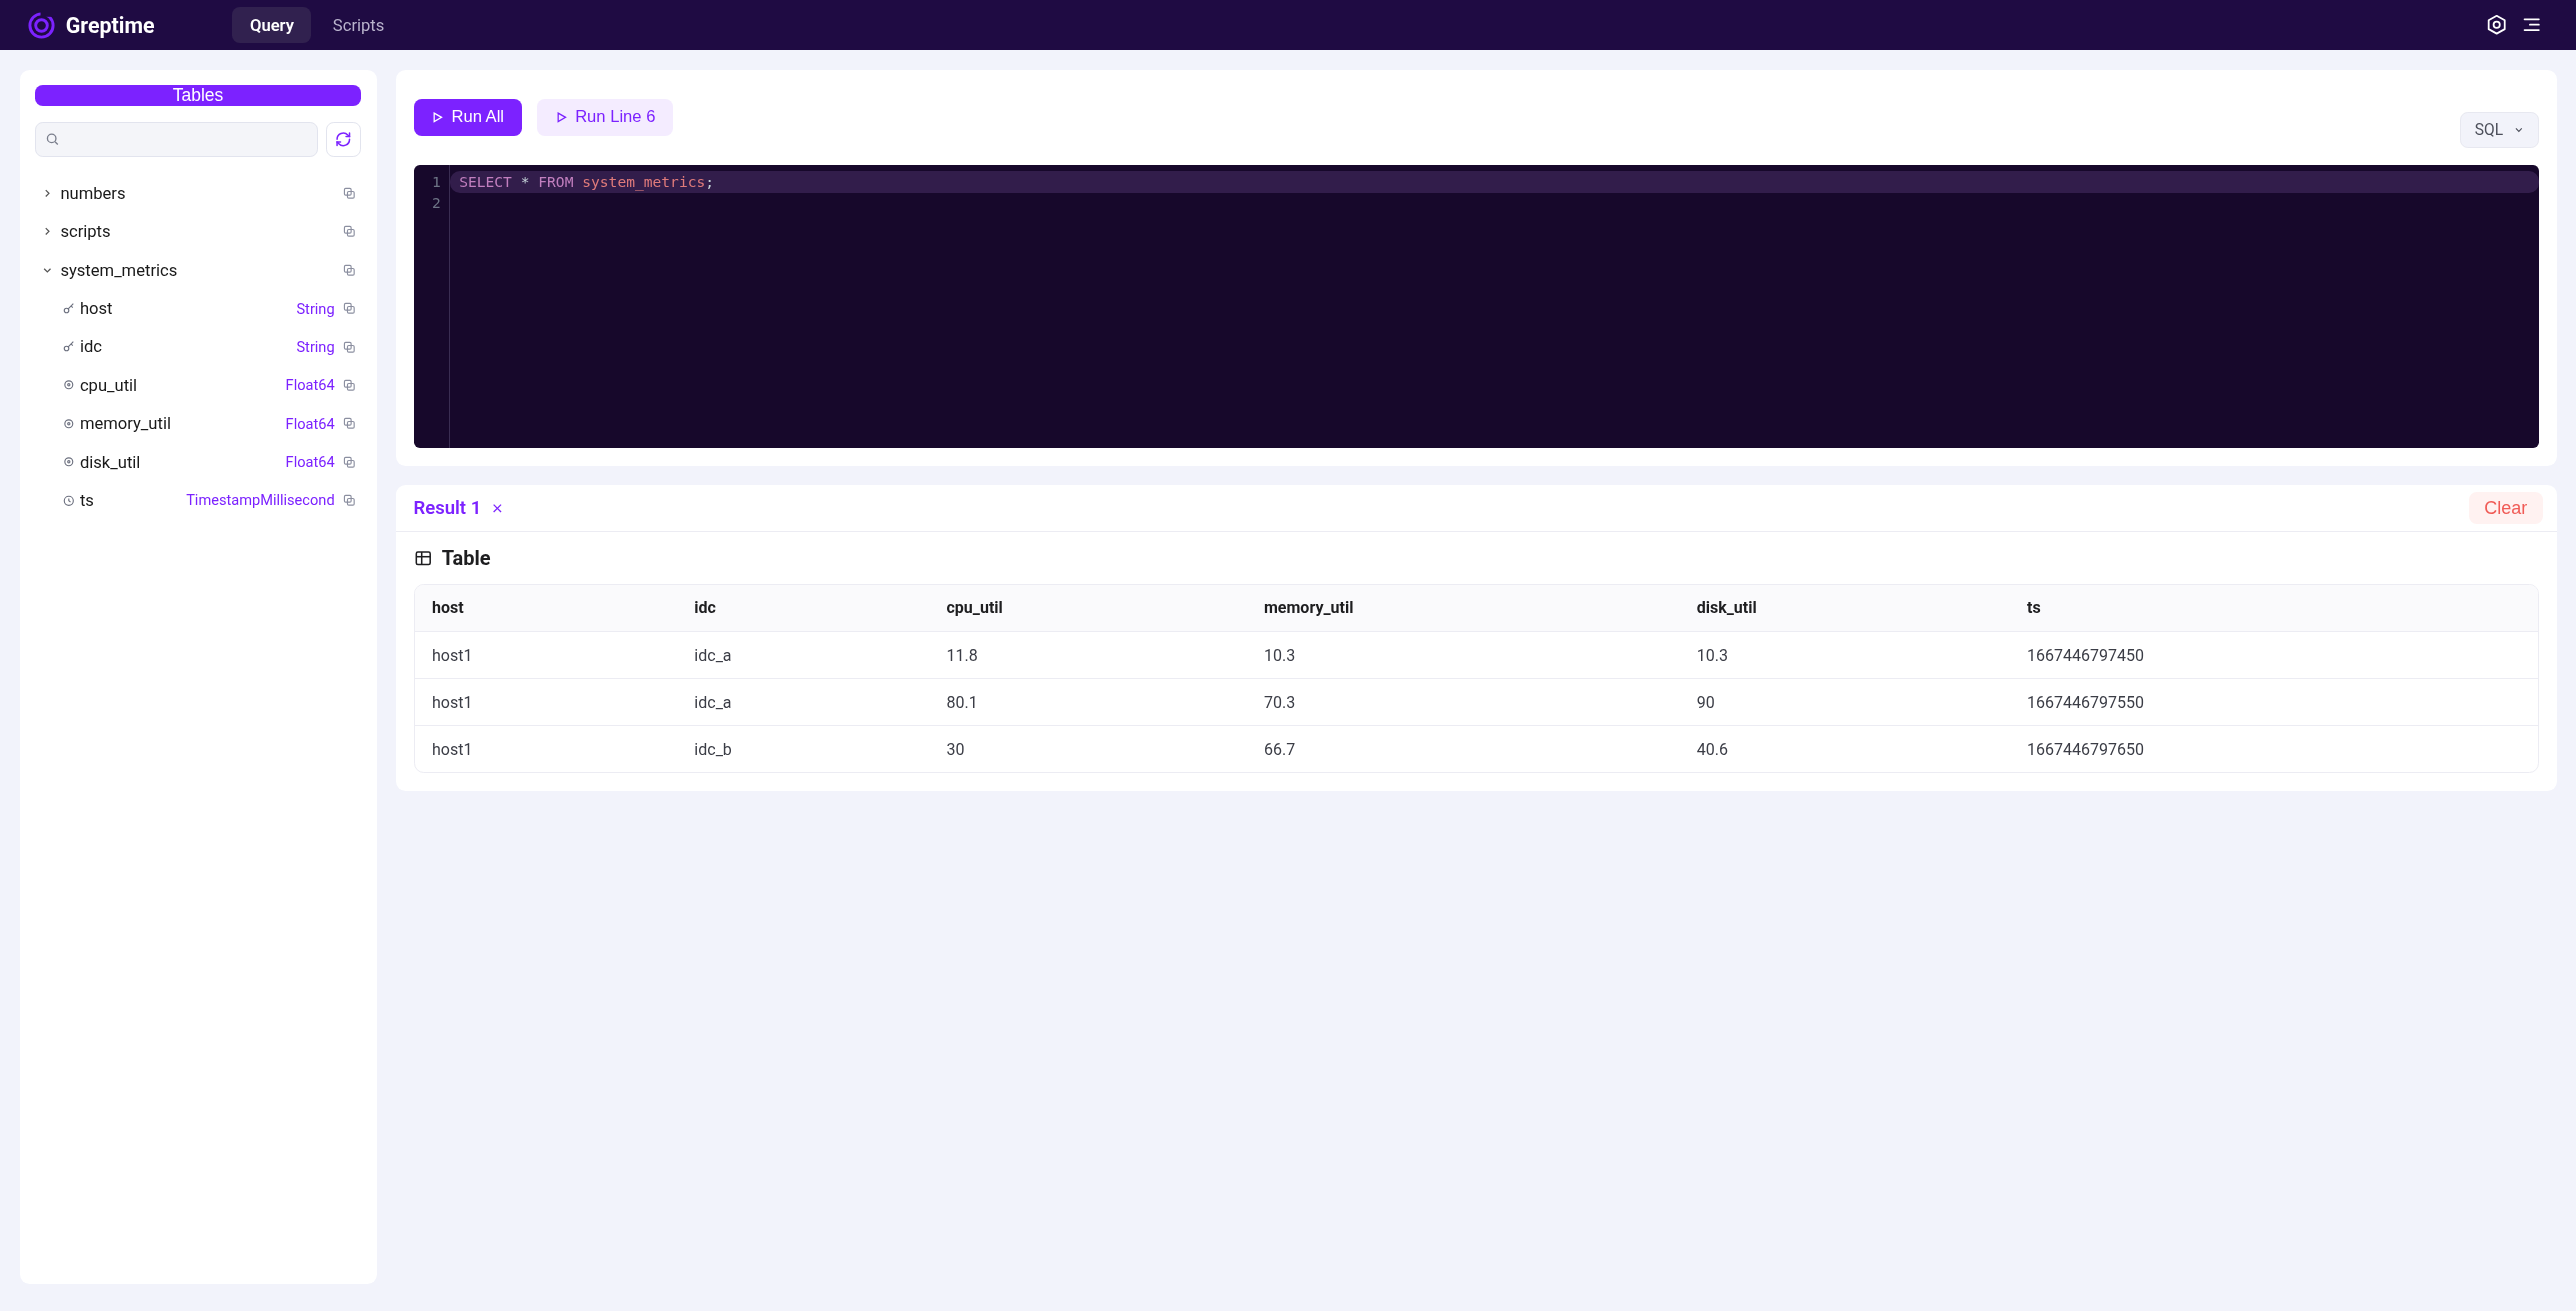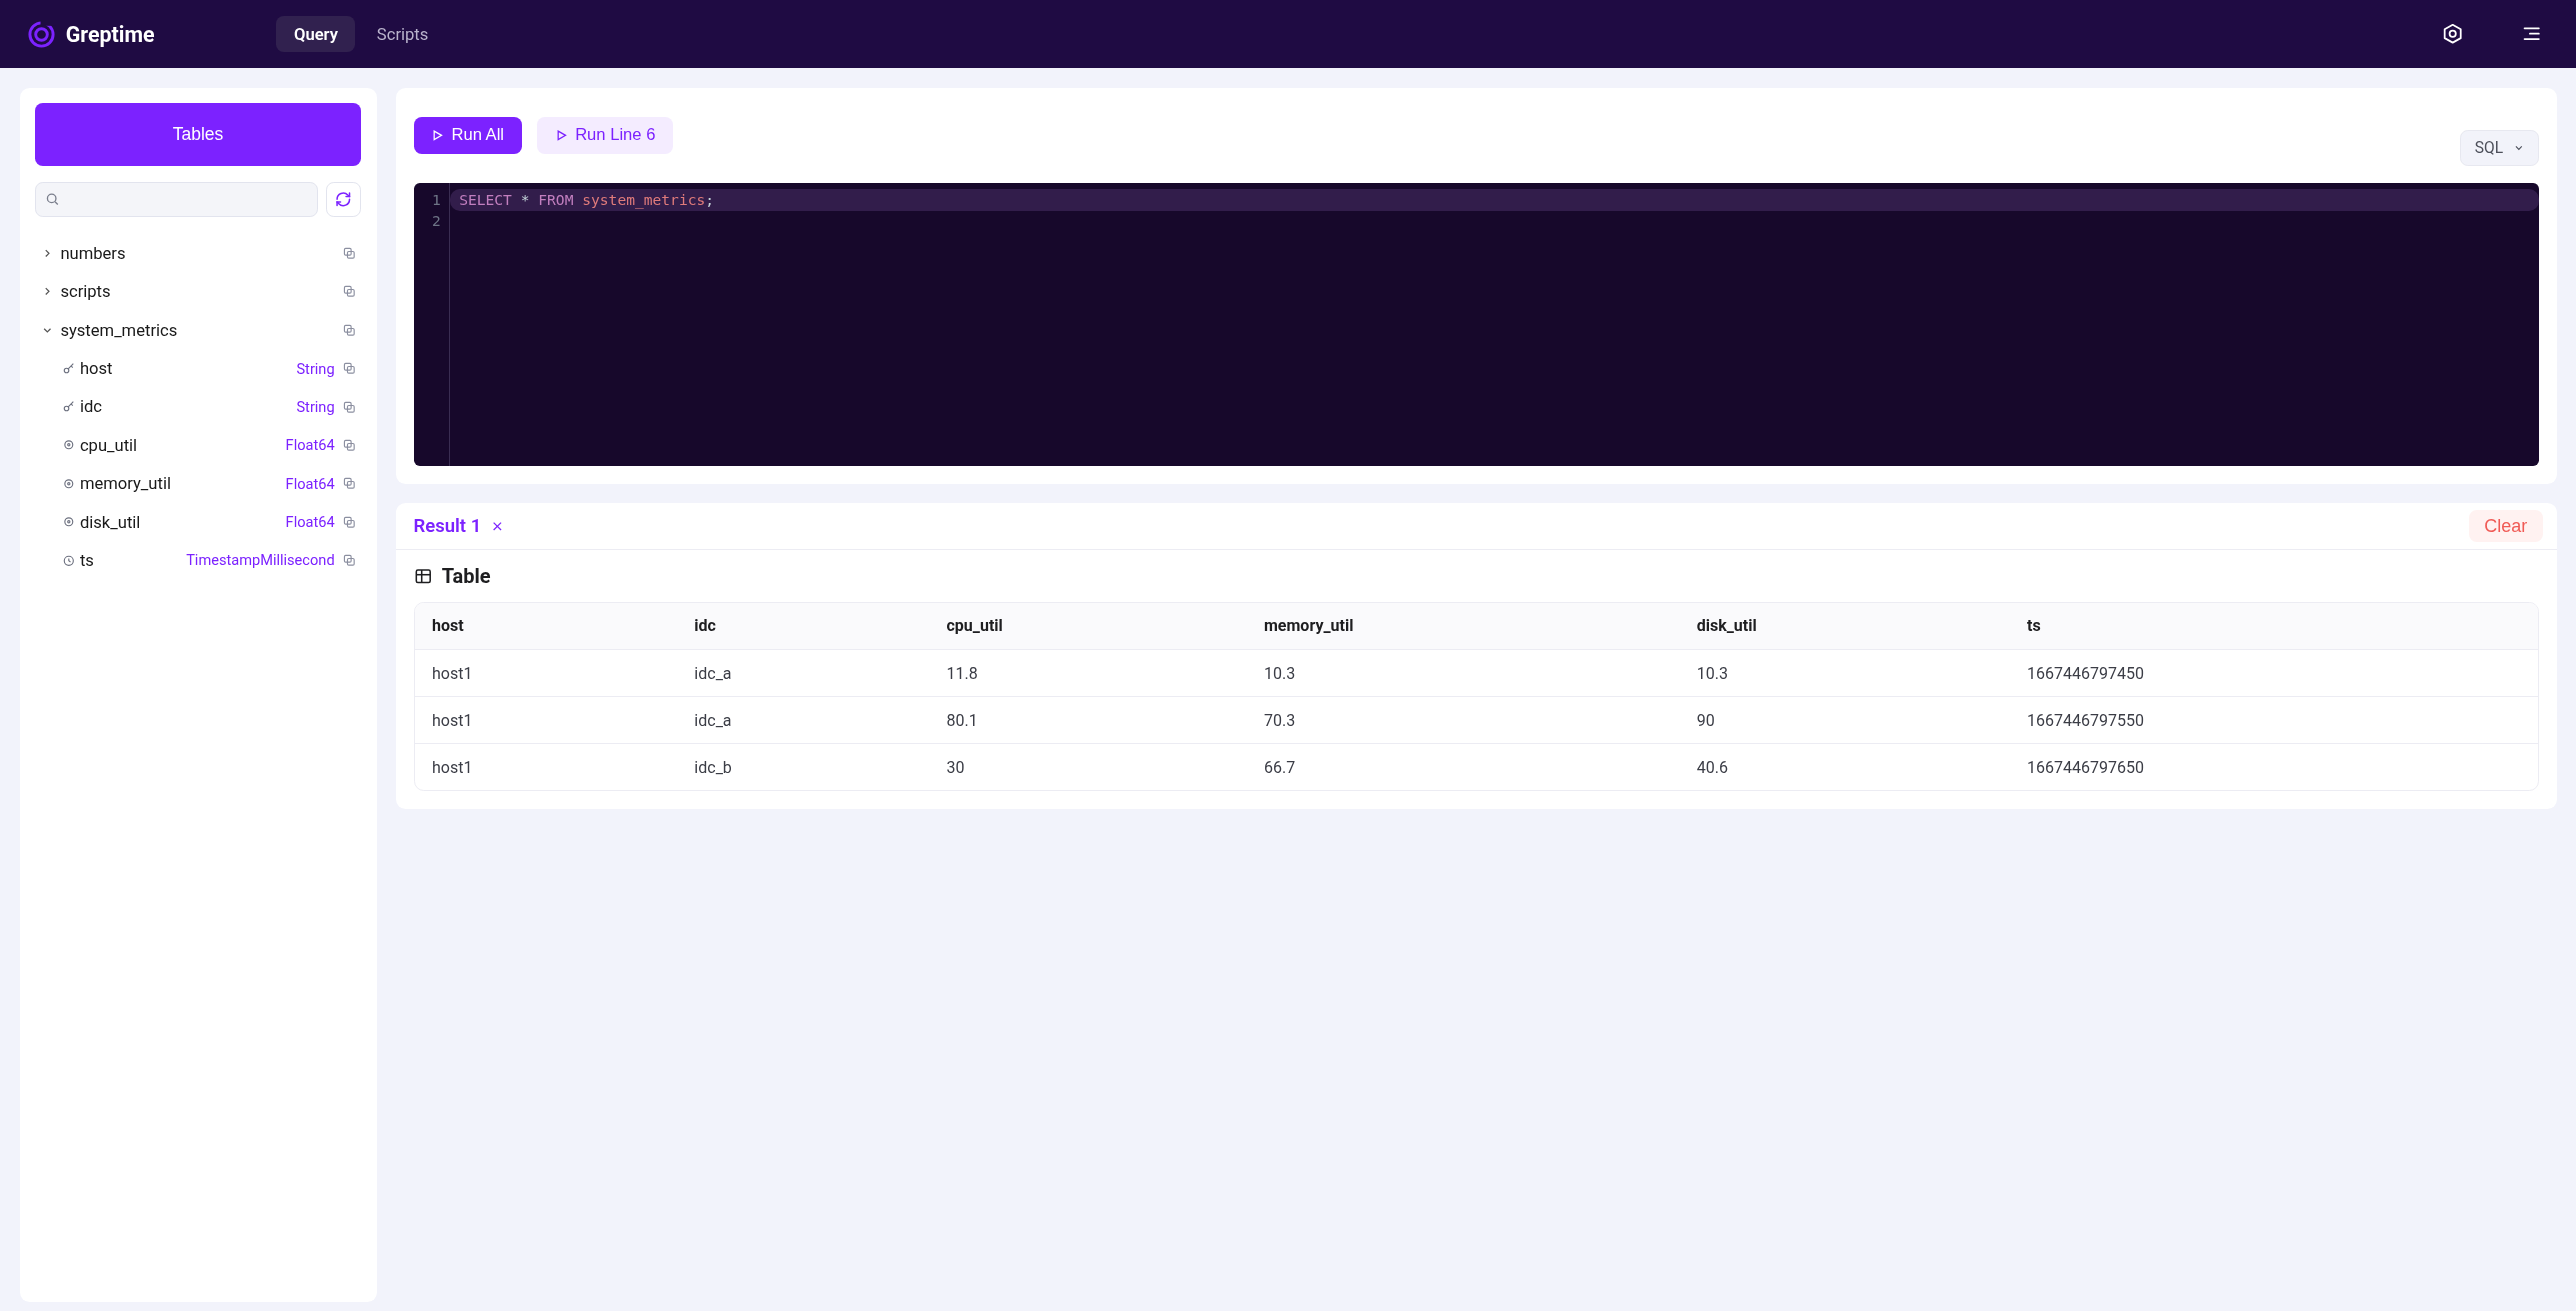--- a/index.html
+++ b/index.html
@@ -6,26 +6,25 @@
   html, body { height: 100%; }
   body {
     font-family: -apple-system, BlinkMacSystemFont, "Segoe UI", Roboto, Helvetica, Arial, sans-serif;
     background: #f2f3fb;
     color: #1a1a1a;
     font-size: 13.6px;
   }
 
   
   .topnav {
-    height: 68px;
+    height: 50px;
     background: #1f0b43;
     display: flex;
     align-items: center;
     padding: 0 27px;
-    gap: 44px;
   }
   .logo { display: flex; align-items: center; gap: 9.7px; color: #fff; font-weight: 700; font-size: 21.4px; }
   .logo-mark svg { display: block; }
   .nav-tabs { display: flex; gap: 3.9px; margin-left: 78px; }
   .nav-tab {
     padding: 8.8px 17.5px;
     border-radius: 7.8px;
     color: #b9b3cc;
     font-size: 16.6px;
     cursor: pointer;
@@ -44,21 +43,21 @@
   }
   .main { flex: 1; display: flex; flex-direction: column; gap: 19.5px; min-width: 0; }
 
   
   .tables-btn {
     width: 100%;
     background: #7c22ff;
     color: #fff;
     border: none;
     border-radius: 7.8px;
-    padding: 21px 0;
+    padding: 0 0;
     font-size: 17.5px;
     font-weight: 500;
     cursor: pointer;
   }
   .search-row { display: flex; gap: 7.8px; margin-top: 15.6px; }
   .search-wrap { flex: 1; position: relative; }
   .search-input {
     width: 100%; height: 35px;
     border: 1px solid #e2e4ee;
     background: #f4f5f9;

